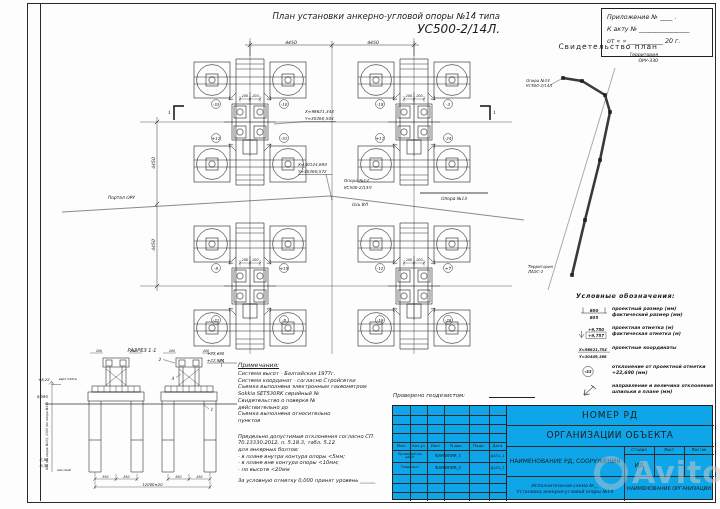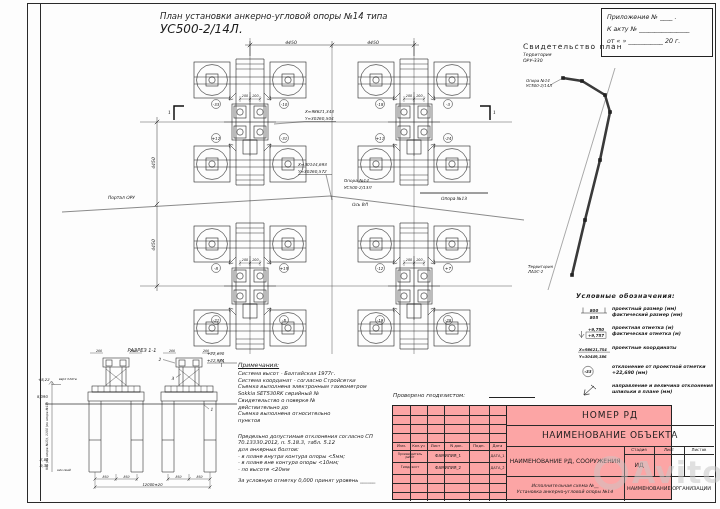--- a/index.html
+++ b/index.html
@@ -1,20 +1,20 @@
 <!DOCTYPE html>
 <html><head>
 <meta charset="utf-8">
 <style>
   html,body{margin:0;padding:0;}
   body{width:720px;height:509px;background:#e9e9e9;font-family:"DejaVu Sans",sans-serif;}
   .sheet{position:absolute;left:0;top:0;width:720px;height:509px;background:#fdfdfd;color:#1c1c1c;overflow:hidden;}
   .abs{position:absolute;}
   .it{font-style:italic;}
-  .ctr{text-align:left;}
+  .ctr{text-align:right;}
   .frame{border:1.2px solid #2a2a2a;}
   .hl{background:#2a2a2a;height:1px;}
   .vl{background:#2a2a2a;width:1px;}
   .cell{display:flex;align-items:center;justify-content:center;text-align:center;line-height:1.15;}
   svg text{font-family:"DejaVu Sans",sans-serif;}
   .legrow{display:flex;align-items:flex-start;margin-bottom:4px;}
   .legsym{width:36px;flex:none;}
   .legtxt{font-size:4.7px;line-height:5.8px;font-style:italic;}
   .noteline{font-size:5.2px;line-height:6.7px;font-style:italic;}
   .wm{color:rgba(200,200,200,0.55);font-weight:bold;font-size:30px;letter-spacing:1px;display:flex;align-items:center;z-index:6;}
@@ -364,21 +364,21 @@
     <div class="noteline">- по высоте &lt;20мм</div>
     <div style="height:4px;"></div>
     <div class="noteline">За условную отметку 0,000 принят уровень ______</div>
   </div>
 
   <div class="abs" style="left:393px;top:392px;display:flex;align-items:flex-end;">
     <span class="it" style="font-size:5.5px;">Проверено геодезистом:</span>
     <span style="display:inline-block;width:46px;border-bottom:0.8px solid #222;margin-left:24px;height:5px;"></span>
   </div>
 
-  <div class="abs" style="left:392px;top:405px;width:280px;height:95px;border:1.4px solid #222;box-sizing:border-box;background:#fca5a5;">
+  <div class="abs" style="left:392px;top:405px;width:321px;height:95px;border:1.4px solid #222;box-sizing:border-box;background:#0ea5e9;">
 
     <div class="abs vl" style="left:17px;top:0;height:95px;"></div>
     <div class="abs vl" style="left:34px;top:0;height:95px;"></div>
     <div class="abs vl" style="left:51px;top:0;height:95px;"></div>
     <div class="abs vl" style="left:76px;top:0;height:95px;"></div>
     <div class="abs vl" style="left:96px;top:0;height:95px;"></div>
     <div class="abs vl" style="left:113px;top:0;height:95px;background:#222;width:1.4px;"></div>
     <div class="abs hl" style="left:0;top:9px;width:113px;"></div>
     <div class="abs hl" style="left:0;top:18px;width:113px;"></div>
     <div class="abs hl" style="left:0;top:27px;width:113px;"></div>
@@ -405,21 +405,21 @@
 
     <div class="abs hl" style="left:113px;top:19px;width:208px;"></div>
     <div class="abs hl" style="left:113px;top:40px;width:208px;"></div>
     <div class="abs hl" style="left:113px;top:70px;width:208px;"></div>
     <div class="abs vl" style="left:231px;top:40px;height:55px;"></div>
     <div class="abs vl" style="left:261px;top:40px;height:30px;"></div>
     <div class="abs vl" style="left:291px;top:40px;height:30px;"></div>
     <div class="abs hl" style="left:231px;top:48px;width:90px;"></div>
 
     <div class="abs cell" style="left:113px;top:0;width:208px;height:19px;font-size:9px;letter-spacing:1px;">НОМЕР РД</div>
-    <div class="abs cell" style="left:113px;top:19px;width:208px;height:21px;font-size:9px;letter-spacing:0.5px;">НАИМЕНОВАНИЕ ОБЪЕКТА</div>
+    <div class="abs cell" style="left:113px;top:19px;width:208px;height:21px;font-size:9px;letter-spacing:0.5px;">ОРГАНИЗАЦИИ ОБЪЕКТА</div>
     <div class="abs cell" style="left:113px;top:40px;width:118px;height:30px;font-size:6px;">НАИМЕНОВАНИЕ РД, СООРУЖЕНИЯ</div>
     <div class="abs cell" style="left:231px;top:40px;width:30px;height:8px;font-size:4px;">Стадия</div>
     <div class="abs cell" style="left:261px;top:40px;width:30px;height:8px;font-size:4px;">Лист</div>
     <div class="abs cell" style="left:291px;top:40px;width:30px;height:8px;font-size:4px;">Листов</div>
     <div class="abs cell" style="left:231px;top:48px;width:30px;height:22px;font-size:6px;">ИД</div>
     <div class="abs" style="left:113px;top:70px;width:118px;height:25px;display:flex;flex-direction:column;align-items:center;justify-content:center;">
       <div class="it" style="font-size:4.6px;">Исполнительная схема №__</div>
       <div class="it" style="font-size:4.6px;margin-top:1px;">Установка  анкерно-угловой  опоры  №14</div>
     </div>
     <div class="abs cell" style="left:231px;top:70px;width:90px;height:25px;font-size:5px;">НАИМЕНОВАНИЕ ОРГАНИЗАЦИИ</div>

